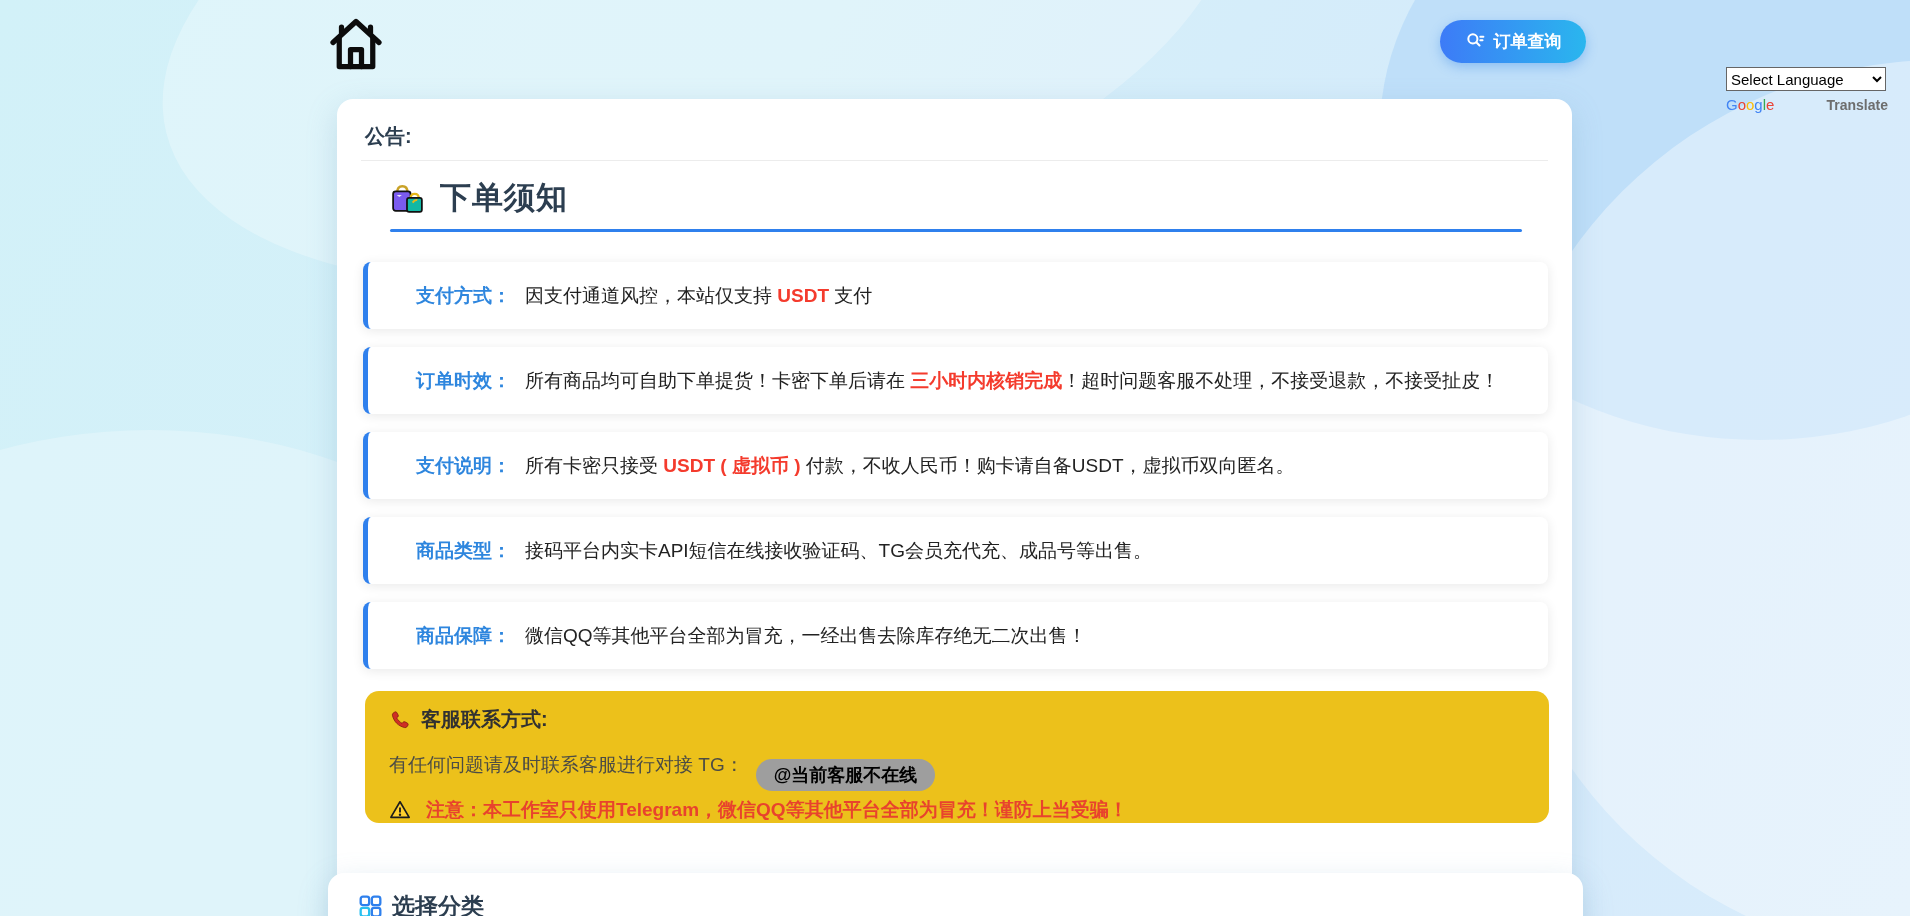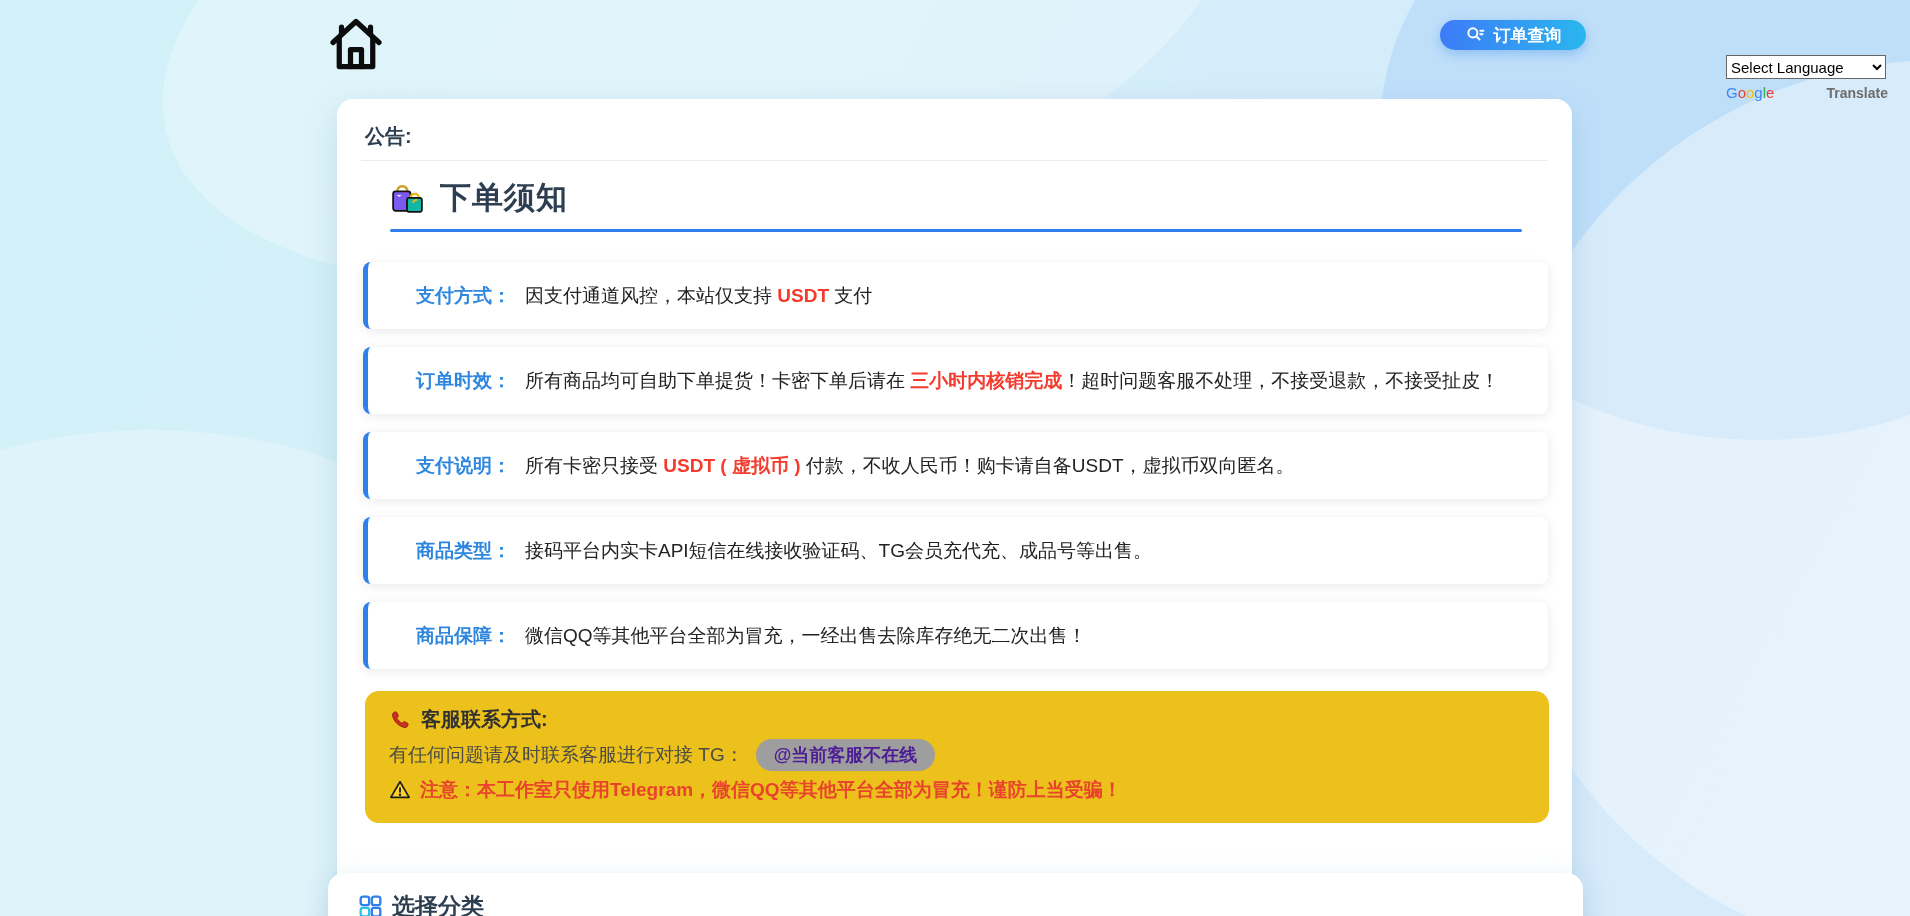--- a/index.html
+++ b/index.html
@@ -13,27 +13,27 @@
         background:rgba(173,214,248,0.55); border-radius:50%; }
   .bg .blob2 { position:absolute; left:1490px; top:60px; width:900px; height:900px;
         background:rgba(255,255,255,0.38); border-radius:50%; }
   .bg .blob3 { position:absolute; left:-300px; top:430px; width:900px; height:700px;
         background:rgba(255,255,255,0.25); border-radius:50%; }
   .bg .streak { position:absolute; left:150px; top:-260px; width:1100px; height:520px;
         background:rgba(255,255,255,0.28); border-radius:50%; transform:rotate(-14deg); }
 
   
   .logo { position:absolute; left:326px; top:14px; width:60px; height:60px; cursor:pointer; }
-  .order-btn { position:absolute; left:1440px; top:20px; width:146px; height:30px;
+  .order-btn { position:absolute; left:1440px; top:20px; width:146px; height:43px;
         border:none; border-radius:22px; cursor:pointer;
         background:linear-gradient(90deg,#3d7bf7 0%,#2ab6ee 100%);
         color:#ffffff; font-size:17px; font-weight:bold; font-family:"Liberation Sans",sans-serif;
         display:flex; align-items:center; justify-content:center; gap:8px;
         box-shadow:0 4px 12px rgba(45,130,230,0.35); }
-  .translate-widget { position:absolute; left:1726px; top:55px; width:162px; }
+  .translate-widget { position:absolute; left:1726px; top:67px; width:162px; }
   .translate-widget select { width:160px; height:24px; font-size:15px;
         font-family:"Liberation Sans",sans-serif; border:1px solid #666; background:#fff; color:#000; }
   .gt-line { margin-top:5px; text-align:right; font-size:14px; cursor:pointer;
         display:flex; justify-content:space-between; align-items:center; gap:6px; }
   .gt-google span { font-weight:normal; font-size:15px; }
   .gl-1,.gl-4 { color:#4285F4; } .gl-2,.gl-6 { color:#EA4335; }
   .gl-3 { color:#FBBC05; } .gl-5 { color:#34A853; }
   .gt-translate { color:#6d6d6d; font-weight:bold; }
 
   
@@ -58,23 +58,23 @@
   .notice-row .em { color:#f43b2d; font-weight:bold; }
 
   
   .contact-box { position:absolute; left:28px; top:592px; width:1184px; height:132px;
         background:#ecc11b; border-radius:14px; padding:15px 10px 0 24px;
         display:flex; flex-direction:column; gap:6px; }
   .contact-title { display:flex; align-items:center; gap:10px;
         font-size:20px; font-weight:bold; color:#313131; }
   .contact-line { display:flex; align-items:center; font-size:19px; color:#4c4c45; }
   .offline-badge { display:inline-flex; align-items:center; margin-left:12px;
-        background:#9e9e9e; color:#4c1d95; font-weight:bold; font-size:18px;
-        padding:4px 18px; border-radius:17px; cursor:pointer; }
-  .contact-warning { display:flex; align-items:center; gap:9px;
+        background:#9e9e9e; color:#000000; font-weight:bold; font-size:18px;
+        padding:4px 18px; border-radius:17px; cursor:pointer;margin-top:20px; }
+  .contact-warning { display:flex; align-items:center; gap:15px;
         font-size:19px; font-weight:bold; color:#e8432d; }
 
   
   .card2 { left:328px; top:873px; width:1255px; height:140px; border-radius:16px; }
   .card2-head { position:absolute; left:30px; top:18px; display:flex; align-items:center; gap:9px; }
   .card2-head h2 { font-size:23px; font-weight:bold; color:#2c3e50; }
 
   .icon { flex:0 0 auto; display:inline-block; }
 </style>
 </head>

